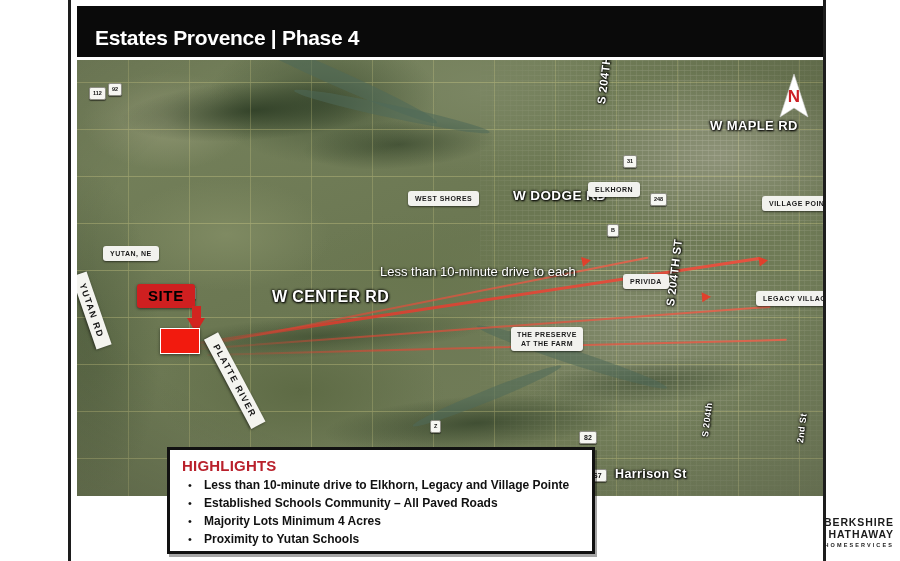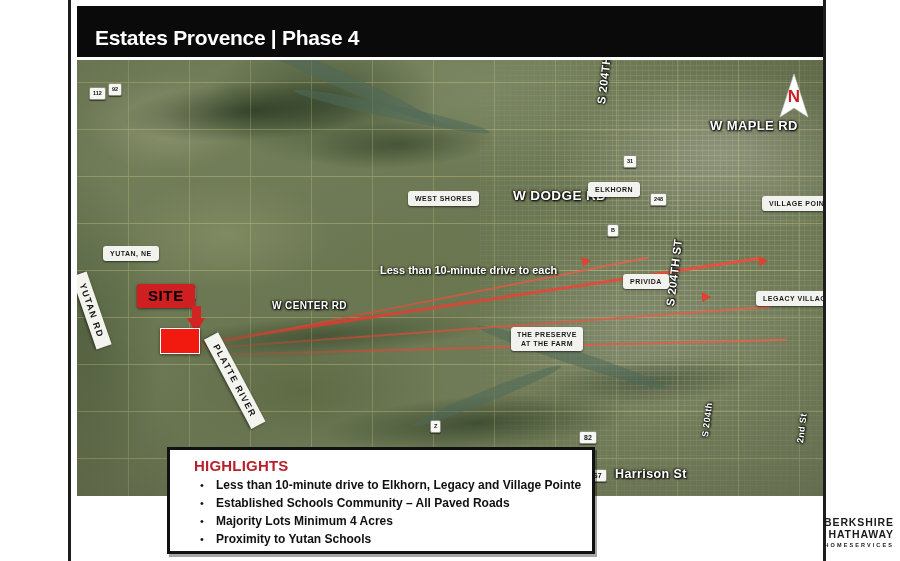--- a/index.html
+++ b/index.html
@@ -158,22 +158,22 @@
     position: absolute;
     color: #ffffff;
     font-weight: bold;
     letter-spacing: 0.4px;
     white-space: nowrap;
     text-shadow: 0 0 3px rgba(0,0,0,.95), 1px 1px 2px rgba(0,0,0,.95), -1px 0 2px rgba(0,0,0,.8);
   }
   .drive-note {
     position: absolute;
     color: #ffffff;
-    font-size: 11px;
-    font-weight: bold;
+    font-size: 13px;
+    font-weight: normal;
     white-space: nowrap;
     text-shadow: 0 0 3px rgba(0,0,0,.95), 1px 1px 2px rgba(0,0,0,.9);
   }
 
   
   .place-pill {
     position: absolute;
     background: #f2f2ee;
     color: #1b1b1b;
     font-size: 7px;
@@ -258,21 +258,21 @@
   
   #highlights-box {
     position: absolute;
     left: 96px;
     top: 447px;
     width: 428px;
     height: 107px;
     background: #ffffff;
     border: 3px solid #111111;
     box-sizing: border-box;
-    padding: 7px 10px 0 24px;
+    padding: 7px 10px 0 12px;
     box-shadow: 2px 3px 0 rgba(0,0,0,.35);
     z-index: 40;
   }
   #highlights-title {
     color: #b9202b;
     font-size: 15px;
     font-weight: bold;
     letter-spacing: 0.2px;
     margin-bottom: 3px;
   }
@@ -373,21 +373,21 @@
 
     <div class="ray ray-thin" style="left:120px; top:288px; width:575px; transform:rotate(-4.2deg);"></div>
     <div class="ray-head" style="left:625px; top:232px; transform:rotate(-4.2deg);"></div>
 
     <div class="ray ray-thin" style="left:130px; top:294px; width:580px; transform:rotate(-1.5deg);"></div>
 
     <div class="road-label" style="left:633px; top:58px; font-size:13px;">W MAPLE RD</div>
 
     <div class="road-label" style="left:436px; top:128px; font-size:13.5px;">W DODGE RD</div>
 
-    <div class="road-label" style="left:195px; top:240px; font-size:10px;">W CENTER RD</div>
+    <div class="road-label" style="left:195px; top:228px; font-size:16px;">W CENTER RD</div>
 
     <div class="road-label" style="left:524px; top:38px; font-size:11.5px; transform:rotate(-83deg); transform-origin:0 50%;">S 204TH ST</div>
 
     <div class="road-label" style="left:593px; top:240px; font-size:11.5px; transform:rotate(-83deg); transform-origin:0 50%;">S 204TH ST</div>
 
     <div class="road-label" style="left:538px; top:407px; font-size:12.5px;">Harrison St</div>
 
     <div class="road-label" style="left:628px; top:372px; font-size:9px; transform:rotate(-83deg); transform-origin:0 50%;">S 204th</div>
 
     <div class="road-label" style="left:723px; top:378px; font-size:9px; transform:rotate(-83deg); transform-origin:0 50%;">2nd St</div>

